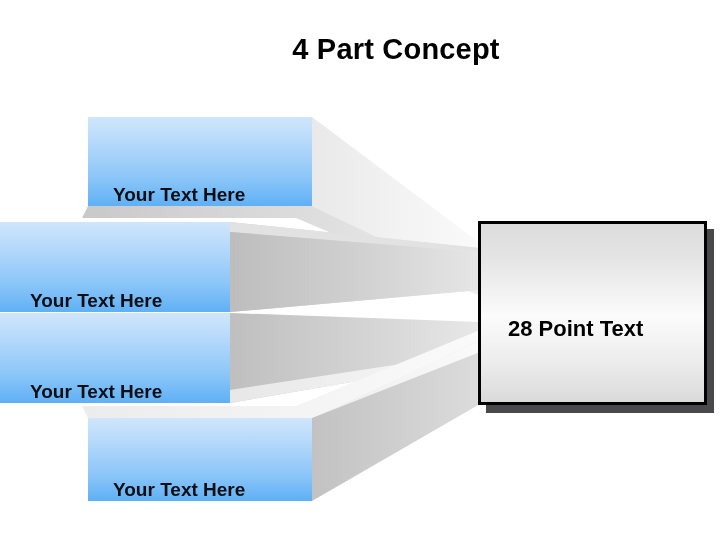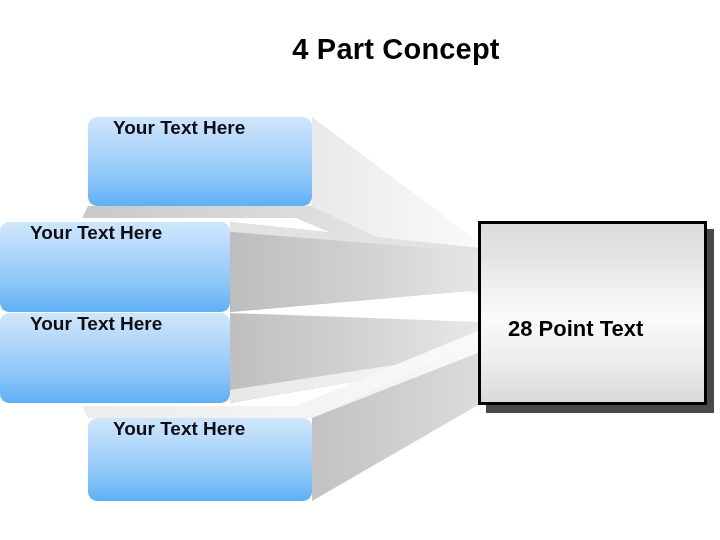--- a/index.html
+++ b/index.html
@@ -41,23 +41,22 @@
     top: 0;
     width: 720px;
     height: 540px;
   }
 
   
   .concept-box {
     position: absolute;
     background: linear-gradient(to bottom, #cfe6fc 0%, #bcdcfb 22%, #8cc6f8 68%, #5fb0f5 100%);
     display: flex;
-    align-items: flex-start;
+    align-items: flex-end;
     box-sizing: border-box;
-    border-radius: 9px;
   }
   .concept-box .label {
     font-size: 19px;
     font-weight: bold;
     color: #0d0d14;
     white-space: nowrap;
   }
 
   #box-1 { left: 88px;  top: 117px; width: 224px; height: 89px; }
   #box-1 .label { padding-left: 25px; }

